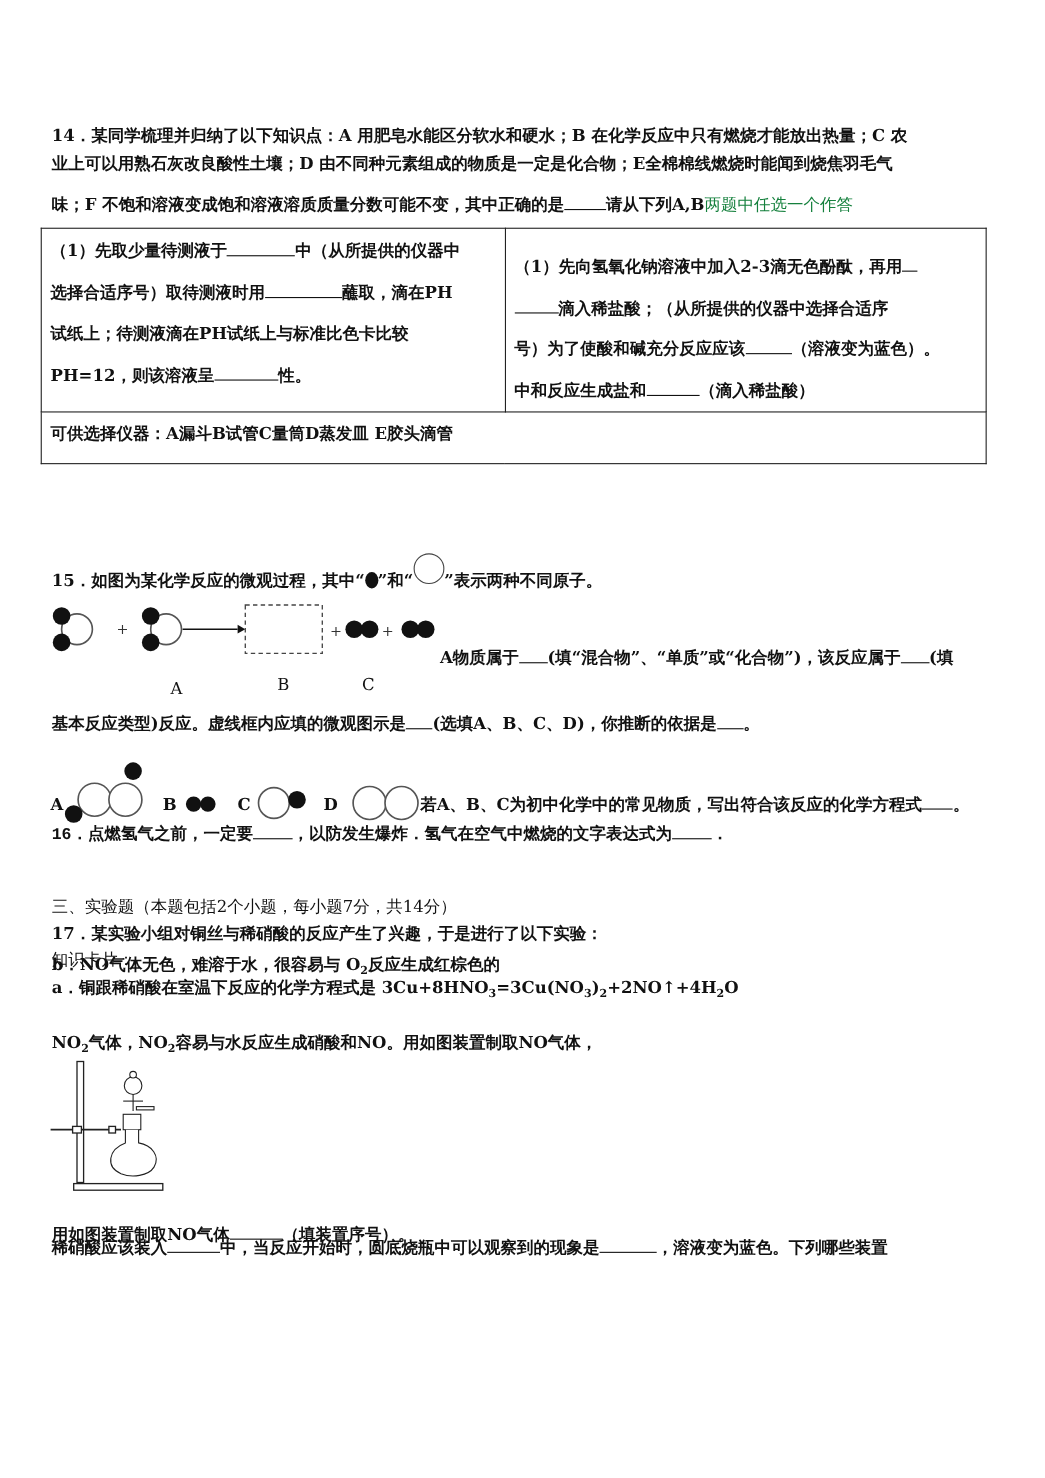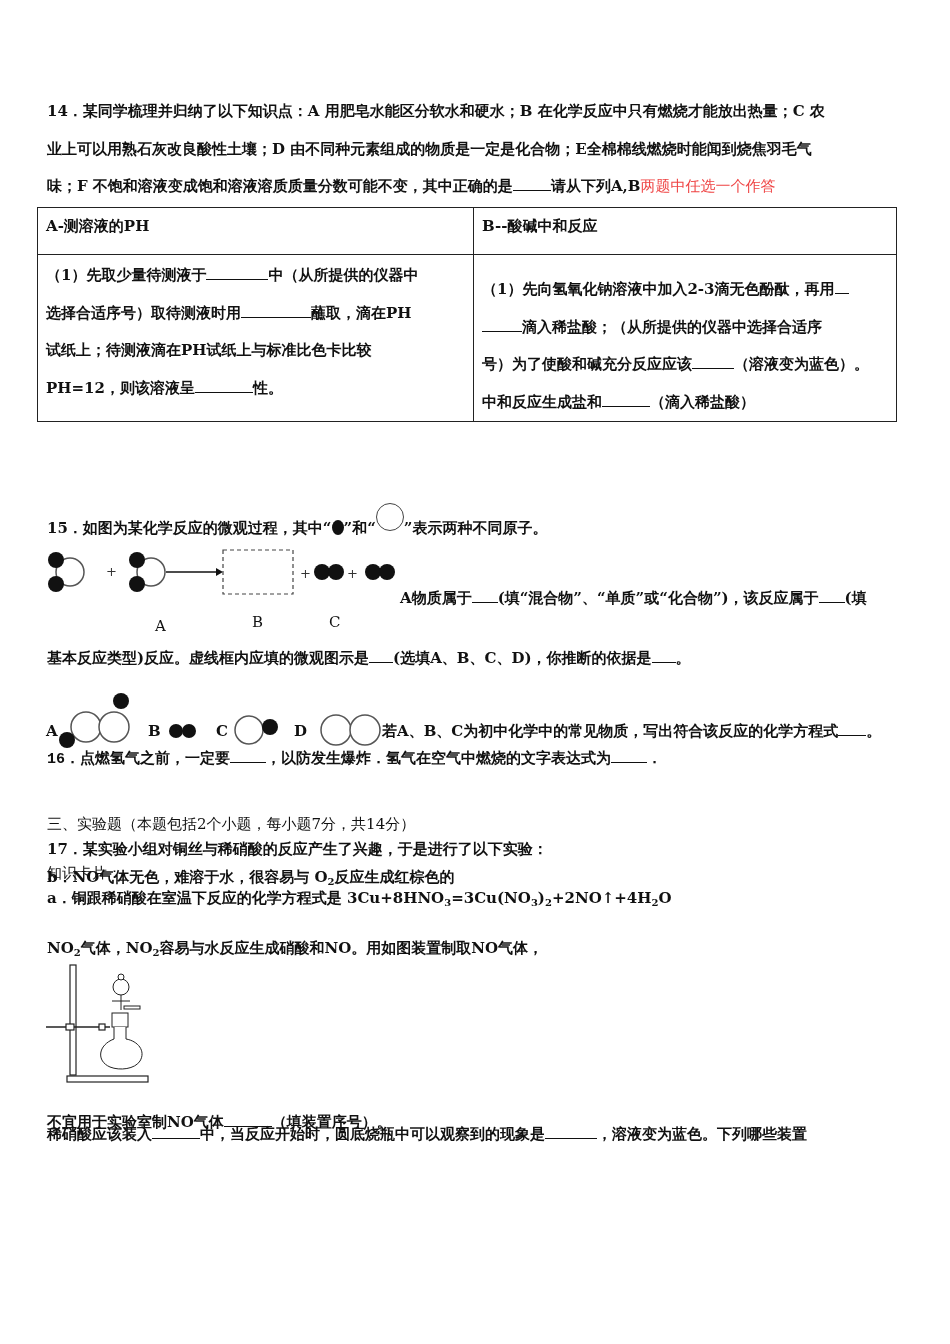--- a/index.html
+++ b/index.html
@@ -1,58 +1,57 @@
 <!DOCTYPE html>
 <html><head>
 <meta charset="utf-8">
 <style>
   html, body { margin: 0; padding: 0; background: #ffffff; }
   body { width: 950px; height: 1344px; position: relative; overflow: hidden;
          font-family: "DejaVu Serif", "Liberation Serif", serif; color: #111; }
   .abs { position: absolute; white-space: nowrap; }
   .line { font-size: 15px; line-height: 20px; }
   .b { font-weight: bold; }
-  .gray { color: #ef4444; font-weight: normal; }
+  .gray { color: #15803d; font-weight: normal; }
   .blank { display: inline-block; border-bottom: 1.2px solid #111; height: 14px; vertical-align: baseline; }
   table.opt { position: absolute; left: 37px; top: 207px; width: 860px; border-collapse: collapse;
               font-size: 15px; font-weight: bold; }
   table.opt td { border: 1.5px solid #222; vertical-align: top; padding: 0 8px; }
   .cell-p { margin: 0; line-height: 37.5px; }
   .hdr td { height: 46px; line-height: 36px; }
   sub { font-size: 10px; vertical-align: -3px; line-height: 0; }
   svg { position: absolute; overflow: visible; }
 </style>
 </head>
 <body>
 
-<div class="abs line b" style="left:47px;top:101px;">14．某同学梳理并归纳了以下知识点：A 用肥皂水能区分软水和硬水；B 在化学反应中只有燃烧才能放出热量；C 农</div>
+<div class="abs line b" style="left:47px;top:113px;">14．某同学梳理并归纳了以下知识点：A 用肥皂水能区分软水和硬水；B 在化学反应中只有燃烧才能放出热量；C 农</div>
 <div class="abs line b" style="left:47px;top:139px;">业上可以用熟石灰改良酸性土壤；D 由不同种元素组成的物质是一定是化合物；E全棉棉线燃烧时能闻到烧焦羽毛气</div>
 <div class="abs line b" style="left:47px;top:176px;">
   <span>味；F 不饱和溶液变成饱和溶液溶质质量分数可能不变，其中正确的是</span><span class="blank" style="width:38px"></span><span>请从下列A,B</span><span class="gray">两题中任选一个作答</span>
 </div>
 
 <table class="opt">
   <tbody>
-      <tr class="hdr">
-    <td style="width:419px">A-测溶液的PH</td>
-    <td>B--酸碱中和反应</td>
-  </tr>
   <tr>
     <td style="height:158px;padding-top:2px;">
       <p class="cell-p"><span>（1）先取少量待测液于</span><span class="blank" style="width:62px"></span><span>中（从所提供的仪器中</span></p>
       <p class="cell-p"><span>选择合适序号）取待测液时用</span><span class="blank" style="width:70px"></span><span>蘸取，滴在PH</span></p>
       <p class="cell-p"><span>试纸上；待测液滴在PH试纸上与标准比色卡比较</span></p>
       <p class="cell-p"><span>PH=12，则该溶液呈</span><span class="blank" style="width:58px"></span><span>性。</span></p>
     </td>
     <td style="padding-top:16px;">
       <p class="cell-p"><span>（1）先向氢氧化钠溶液中加入2-3滴无色酚酞，再用</span><span class="blank" style="width:14px"></span></p>
       <p class="cell-p"><span class="blank" style="width:40px"></span><span>滴入稀盐酸；（从所提供的仪器中选择合适序</span></p>
       <p class="cell-p"><span>号）为了使酸和碱充分反应应该</span><span class="blank" style="width:42px"></span><span>（溶液变为蓝色）。</span></p>
       <p class="cell-p"><span>中和反应生成盐和</span><span class="blank" style="width:48px"></span><span>（滴入稀盐酸）</span></p>
     </td>
+  </tr>
+  <tr>
+    <td colspan="2" style="height:46px;line-height:38px;">可供选择仪器：A漏斗B试管C量筒D蒸发皿 E胶头滴管</td>
   </tr>
 </tbody>
   </table>
 
 <div class="abs line b" style="left:47px;top:503px;">
   <span>15．如图为某化学反应的微观过程，其中“</span><span style="display:inline-block;width:12px;height:15px;background:#111;border-radius:50%;vertical-align:-2px;"></span><span>”和“</span><span style="display:inline-block;width:26px;height:26px;border:1.5px solid #444;border-radius:50%;vertical-align:2px;"></span><span>”表示两种不同原子。</span>
 </div>
 
 <svg width="420" height="100" style="left:40px;top:540px;">
   <g>
@@ -153,14 +152,14 @@
     <rect x="84" y="41" width="16" height="3"></rect>
     <rect x="72" y="48" width="16" height="14"></rect>
     <path d="M74,62 L74,74 C58,80 56,96 70,102 C80,106 95,104 100,96 C106,86 98,76 86,74 L86,62"></path>
   </g>
 </svg>
 
 <div class="abs line b" style="left:47px;top:1124px;">
   <span>稀硝酸应该装入</span><span class="blank" style="width:48px"></span><span>中，当反应开始时，圆底烧瓶中可以观察到的现象是</span><span class="blank" style="width:52px"></span><span>，溶液变为蓝色。下列哪些装置</span>
 </div>
 <div class="abs line b" style="left:47px;top:1112px;">
-  <span>不宜用于实验室制NO气体</span><span class="blank" style="width:48px"></span><span>（填装置序号）。</span>
+  <span>用如图装置制取NO气体</span><span class="blank" style="width:48px"></span><span>（填装置序号）。</span>
 </div>
 
 </body></html>

